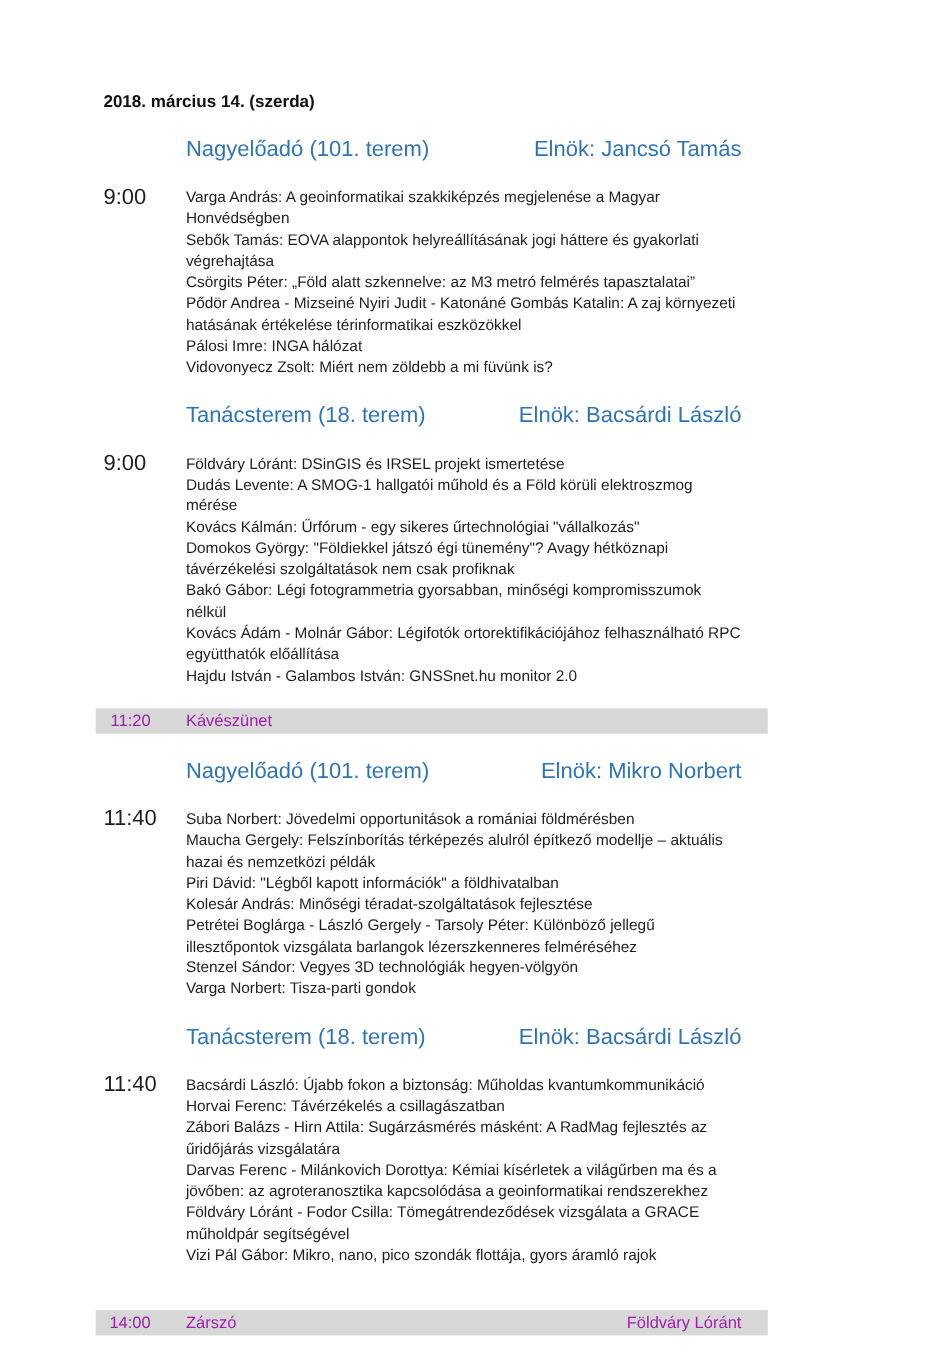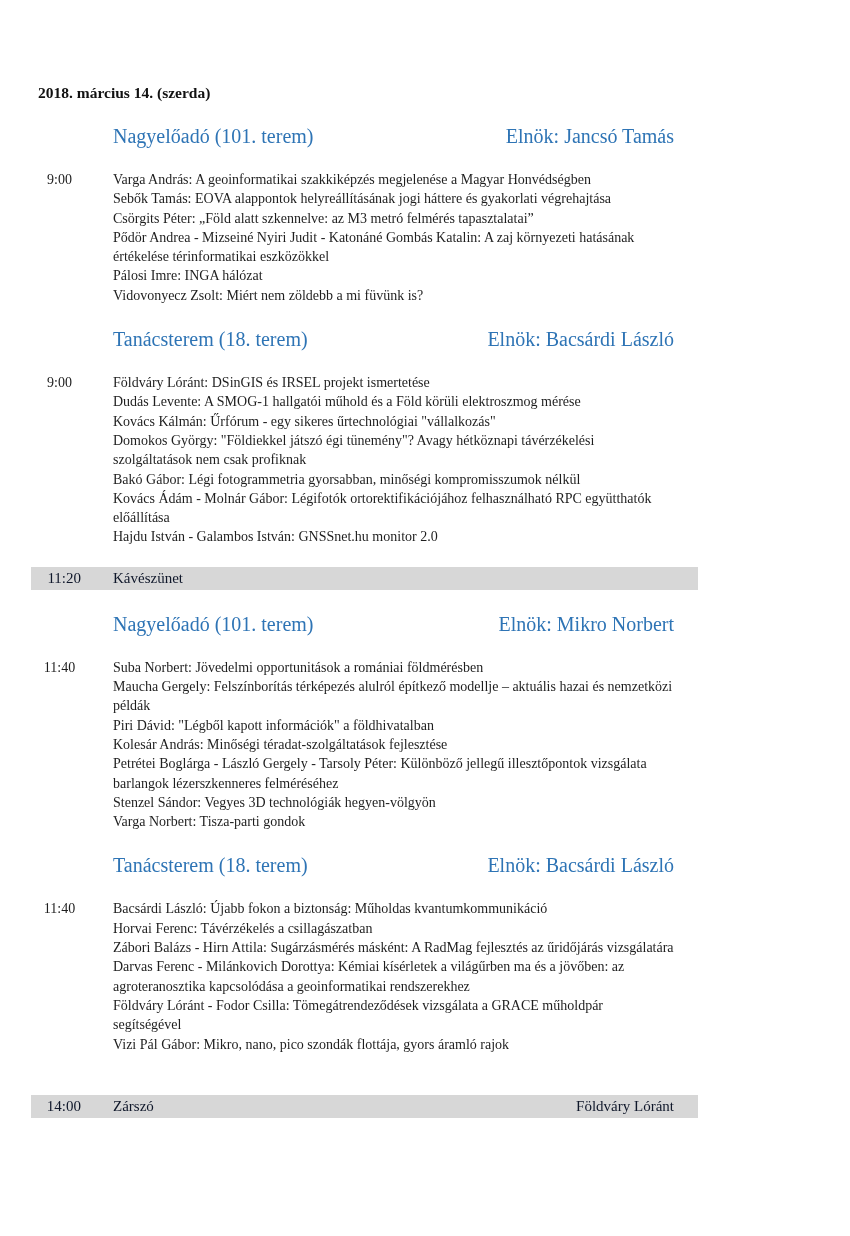--- a/index.html
+++ b/index.html
@@ -11,22 +11,21 @@
     width: 850px;
     height: 1236px;
     font-family: "Liberation Sans", "DejaVu Sans", sans-serif;
     color: #1e1e1e;
     overflow: hidden;
   }
   .page {
     box-sizing: border-box;
     width: 742px;
     height: 1236px;
-    padding: 84px 68px 0 38px;
-    font-family: Liberation Serif, serif;
+    padding: 84px 68px 0 94px;
   }
   .date-heading {
     font-size: 15.5px;
     font-weight: 700;
     line-height: 18px;
     color: #111111;
   }
   .session {
     margin-top: 24px;
   }
@@ -42,41 +41,41 @@
   .session-body {
     display: flex;
     align-items: flex-start;
     margin-top: 24px;
   }
   .time-cell {
     box-sizing: border-box;
     flex: none;
     width: 75px;
     padding-right: 32px;
-    text-align: center;
-    font-size: 14px;
+    text-align: left;
+    font-size: 20px;
     line-height: 19.3px;
   }
   .talks {
     width: 630px;
     font-size: 14px;
     line-height: 19.3px;
   }
   .talk {
     white-space: normal;
   }
   .break-bar {
     box-sizing: border-box;
     display: flex;
     align-items: center;
     height: 23px;
     margin: 20px -24px 0 -7px;
     background: var(--bar-gray, #D7D7D7);
     font-size: 15px;
-    color: #0f172a;
+    color: #a21caf;
   }
   .break-bar.final {
     margin-top: 41px;
   }
   .break-bar .bar-time {
     box-sizing: border-box;
     flex: none;
     width: 50px;
     text-align: right;
   }

